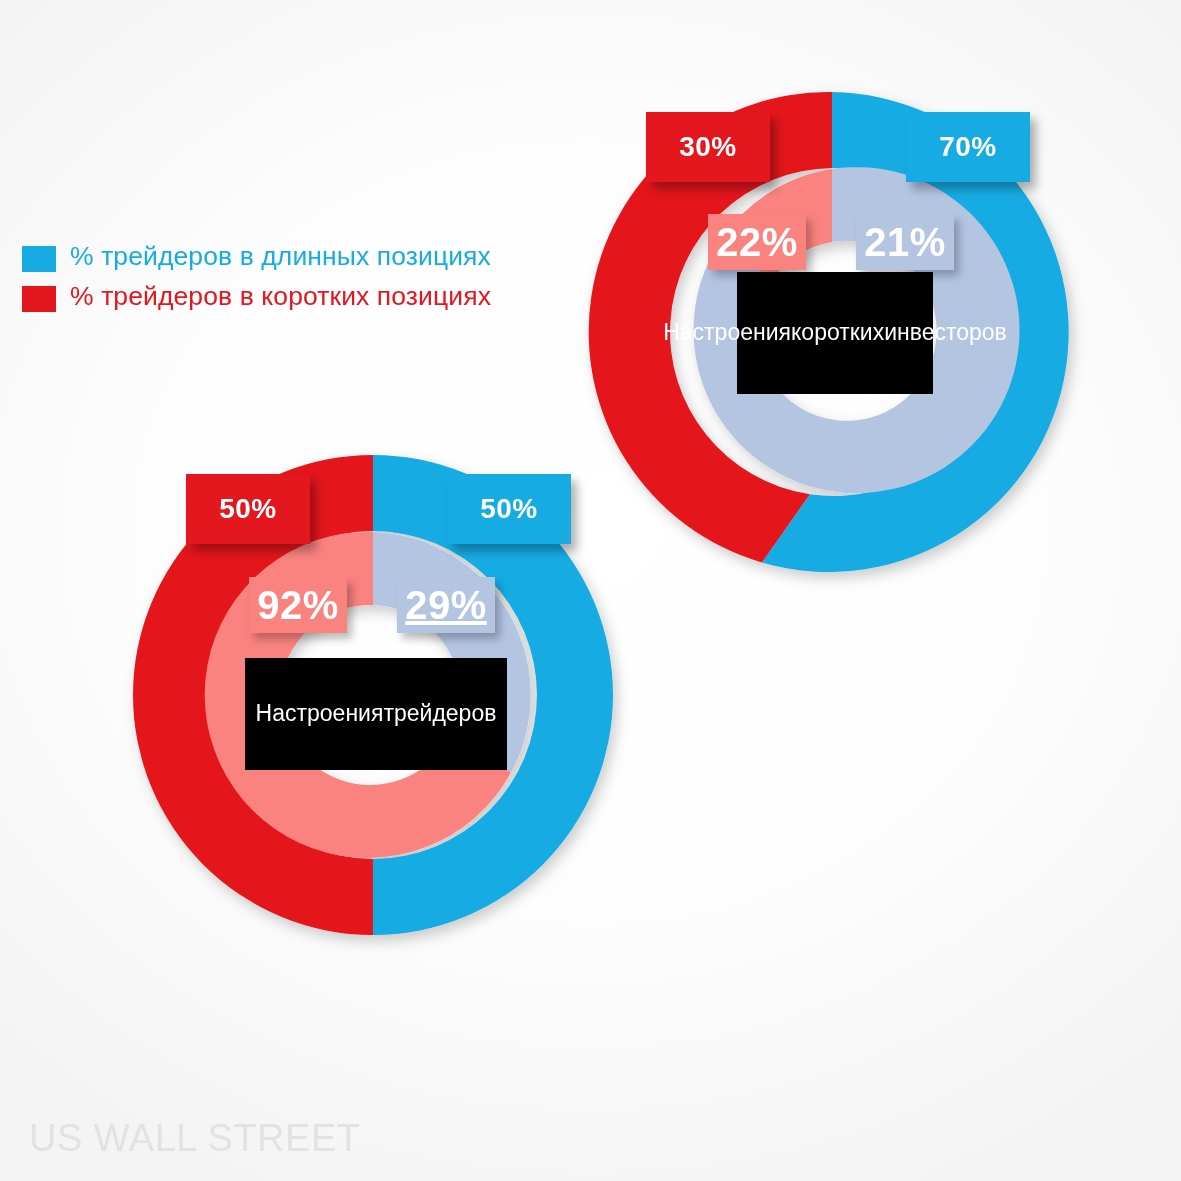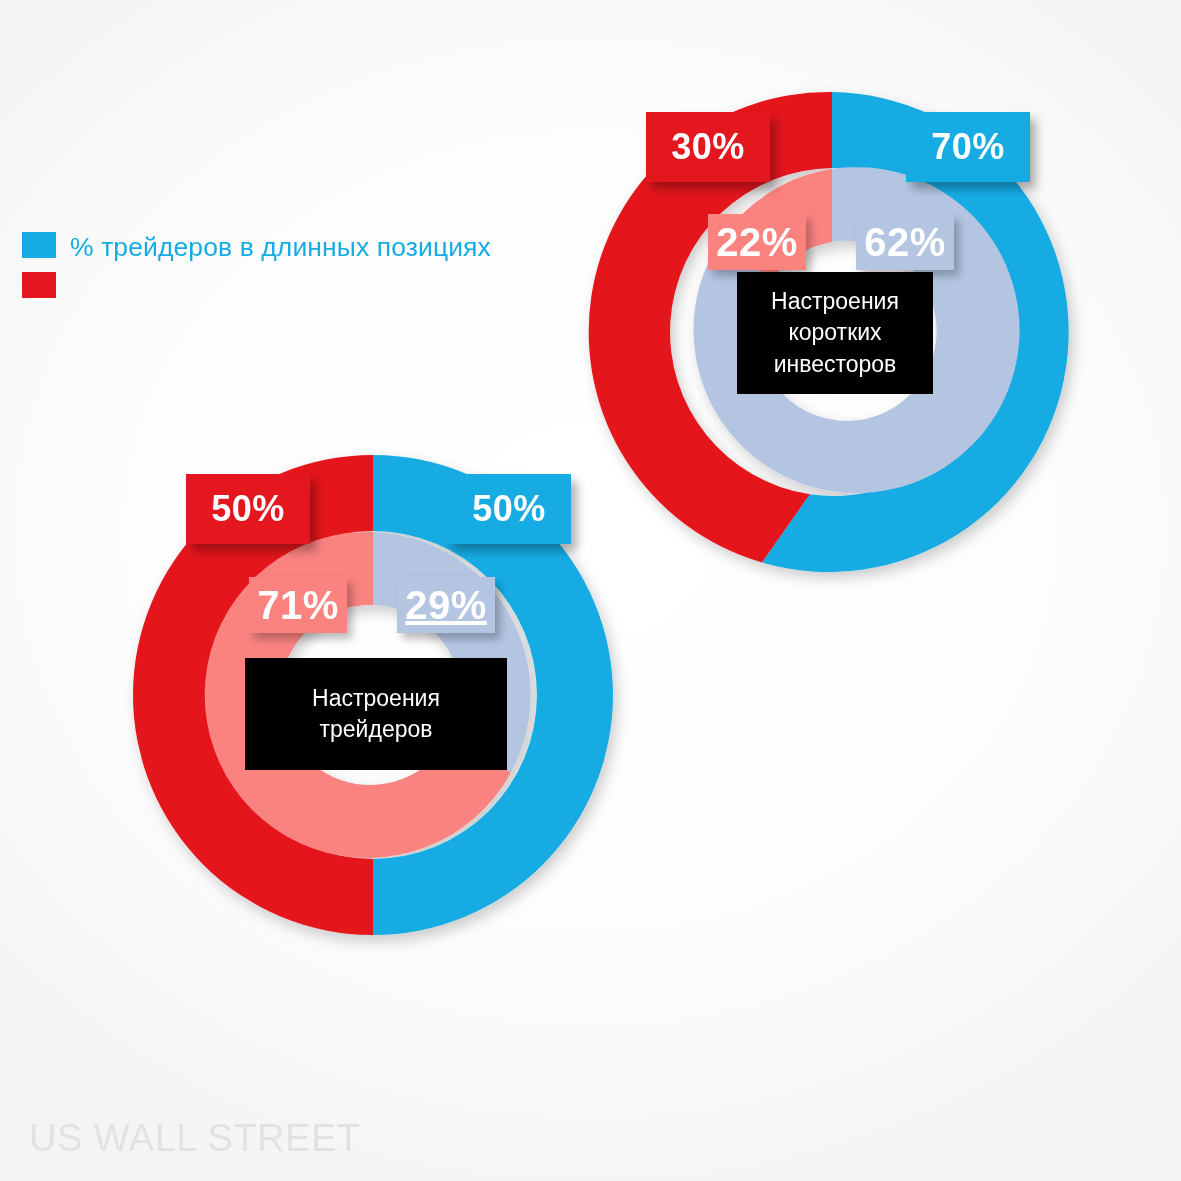--- a/index.html
+++ b/index.html
@@ -21,21 +21,21 @@
   }
 
   
   .legend {
     position: absolute;
     left: 22px;
     top: 232px;
   }
   .legend-row {
     display: flex;
-    align-items: flex-start;
+    align-items: flex-end;
     height: 40px;
   }
   .legend-swatch {
     width: 34px;
     height: 26px;
     flex: 0 0 auto;
   }
   .legend-label {
     margin-left: 14px;
     font-size: 26.5px;
@@ -51,21 +51,21 @@
     display: block;
     overflow: visible;
   }
 
   
   .center-caption {
     position: absolute;
     background: #000000;
     color: #ffffff;
     display: flex;
-    flex-direction: column;
+    flex-direction: row;
     align-items: center;
     justify-content: center;
     text-align: center;
     font-size: 23px;
     line-height: 1.36;
     white-space: nowrap;
     pointer-events: none;
   }
 
   
@@ -73,21 +73,21 @@
     position: absolute;
     display: flex;
     align-items: center;
     justify-content: center;
     color: #ffffff;
     font-weight: bold;
     letter-spacing: 0.5px;
     box-shadow: 6px 7px 9px rgba(0,0,0,0.30);
   }
   .flag.outer {
-    font-size: 36px;
+    font-size: 28px;
     width: 124px;
     height: 70px;
   }
   .flag.inner {
     font-size: 40px;
     width: 98px;
     height: 56px;
     box-shadow: 5px 6px 8px rgba(0,0,0,0.26);
   }
 
@@ -107,20 +107,21 @@
 
 <div id="stage">
 
   <div class="legend">
     <div class="legend-row">
       <span class="legend-swatch" style="background:#16ACE3"></span>
       <span class="legend-label" style="color:#16ACE3">% трейдеров в длинных позициях</span>
     </div>
     <div class="legend-row">
       <span class="legend-swatch" style="background:#E4161E"></span>
+      <span class="legend-label" style="color:#E4161E">% трейдеров в коротких позициях</span>
     </div>
   </div>
 
   <div class="donut" style="left:592px; top:92px; width:480px; height:480px;">
     <svg width="480" height="480" viewBox="0 0 480 480">
       <defs>
         <filter id="softshadow1" x="-25%" y="-25%" width="160%" height="160%">
           <feDropShadow dx="4" dy="6" stdDeviation="7" flood-color="#000000" flood-opacity="0.20"></feDropShadow>
         </filter>
       </defs>
@@ -162,21 +163,21 @@
   <div class="flag outer" style="left:646px; top:112px; background:#E4161E;">
     <span>30%</span>
   </div>
   <div class="flag outer" style="left:906px; top:112px; background:#16ACE3;align-items:center;">
     <span>70%</span>
   </div>
   <div class="flag inner" style="left:708px; top:214px; background:#FA8380;">
     <span>22%</span>
   </div>
   <div class="flag inner" style="left:856px; top:214px; background:#B4C5E2;">
-    <span>62%</span>
+    <span>21%</span>
   </div>
 
   <div class="donut" style="left:133px; top:455px; width:480px; height:480px;">
     <svg width="480" height="480" viewBox="0 0 480 480">
       <defs>
         <filter id="softshadow2" x="-25%" y="-25%" width="160%" height="160%">
           <feDropShadow dx="4" dy="6" stdDeviation="7" flood-color="#000000" flood-opacity="0.20"></feDropShadow>
         </filter>
       </defs>
       <g filter="url(#softshadow2)">
@@ -213,21 +214,21 @@
     <span>трейдеров</span>
   </div>
 
   <div class="flag outer" style="left:186px; top:474px; background:#E4161E;">
     <span>50%</span>
   </div>
   <div class="flag outer" style="left:447px; top:474px; background:#16ACE3;">
     <span>50%</span>
   </div>
   <div class="flag inner" style="left:249px; top:577px; background:#FA8380;">
-    <span>71%</span>
+    <span>92%</span>
   </div>
   <div class="flag inner" style="left:397px; top:577px; background:#B4C5E2;text-decoration:underline;">
     <span>29%</span>
   </div>
 
   <div class="watermark">US WALL STREET</div>
 
 </div>
 
 </body></html>

